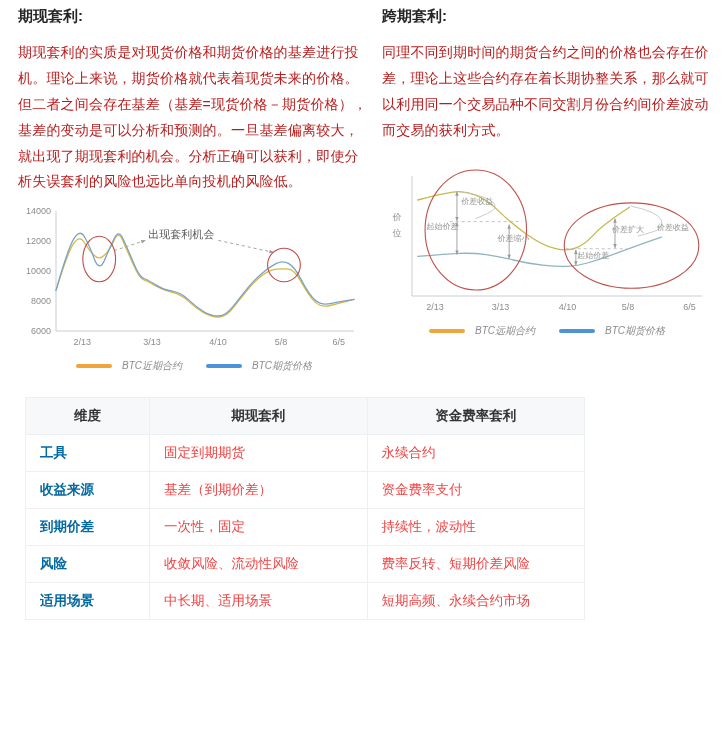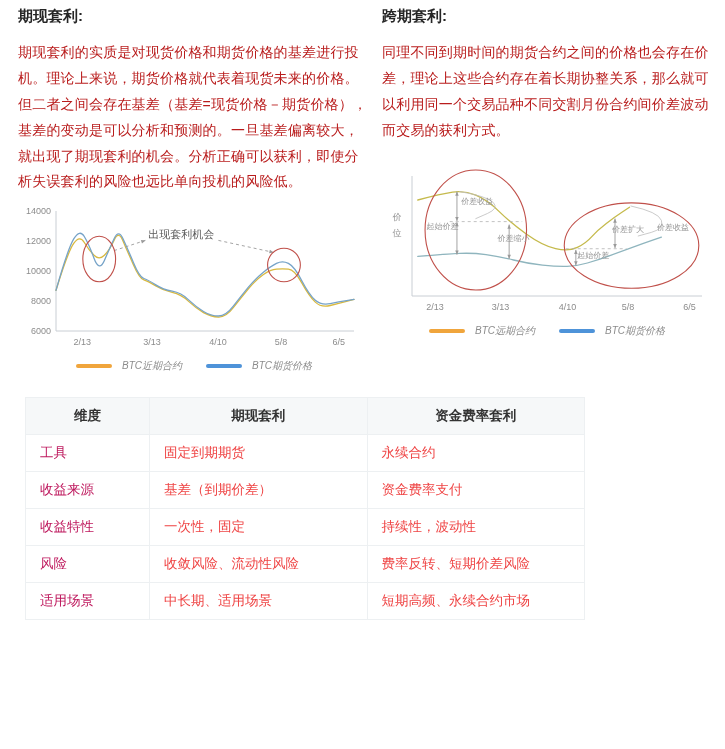--- a/index.html
+++ b/index.html
@@ -17,21 +17,21 @@
   .legend-row{display:flex;justify-content:center;gap:24px;margin-top:4px;font-style:italic;}
   .legend-item{display:inline-flex;align-items:center;}
   .swatch{width:36px;height:4px;border-radius:2px;display:inline-block;margin-right:10px;}
   .legend-label{font-size:10px;color:#8c8c8c;}
   
   .tbl-wrap{margin-top:24px;padding-left:7px;}
   table.cmp{width:560px;border-collapse:collapse;table-layout:fixed;}
   table.cmp th,table.cmp td{border:1px solid #edf0f2;padding:9px 14px;font-size:13.5px;}
   table.cmp th{background:#f6f8f9;font-weight:700;color:#333333;text-align:center;height:18px;}
   table.cmp td{color:#ef4444;text-align:left;background:#ffffff;}
-  table.cmp td.rowhead{font-weight:400;color:#be185d;}
+  table.cmp td.rowhead{font-weight:700;color:#0369a1;}
   table.cmp col.c1{width:124px;}
 </style>
 </head>
 <body>
 
 <div class="page">
   <div class="cols">
 
     <div class="col">
       <h2 class="sec-title">期现套利:</h2>
@@ -149,21 +149,21 @@
             <td class="rowhead">工具</td>
             <td>固定到期期货</td>
             <td>永续合约</td>
           </tr>
           <tr>
             <td class="rowhead">收益来源</td>
             <td>基差（到期价差）</td>
             <td>资金费率支付</td>
           </tr>
           <tr>
-            <td class="rowhead">收益特性</td>
+            <td class="rowhead">到期价差</td>
             <td>一次性，固定</td>
             <td>持续性，波动性</td>
           </tr>
           <tr>
             <td class="rowhead">风险</td>
             <td>收敛风险、流动性风险</td>
             <td>费率反转、短期价差风险</td>
           </tr>
           <tr>
             <td class="rowhead">适用场景</td>

